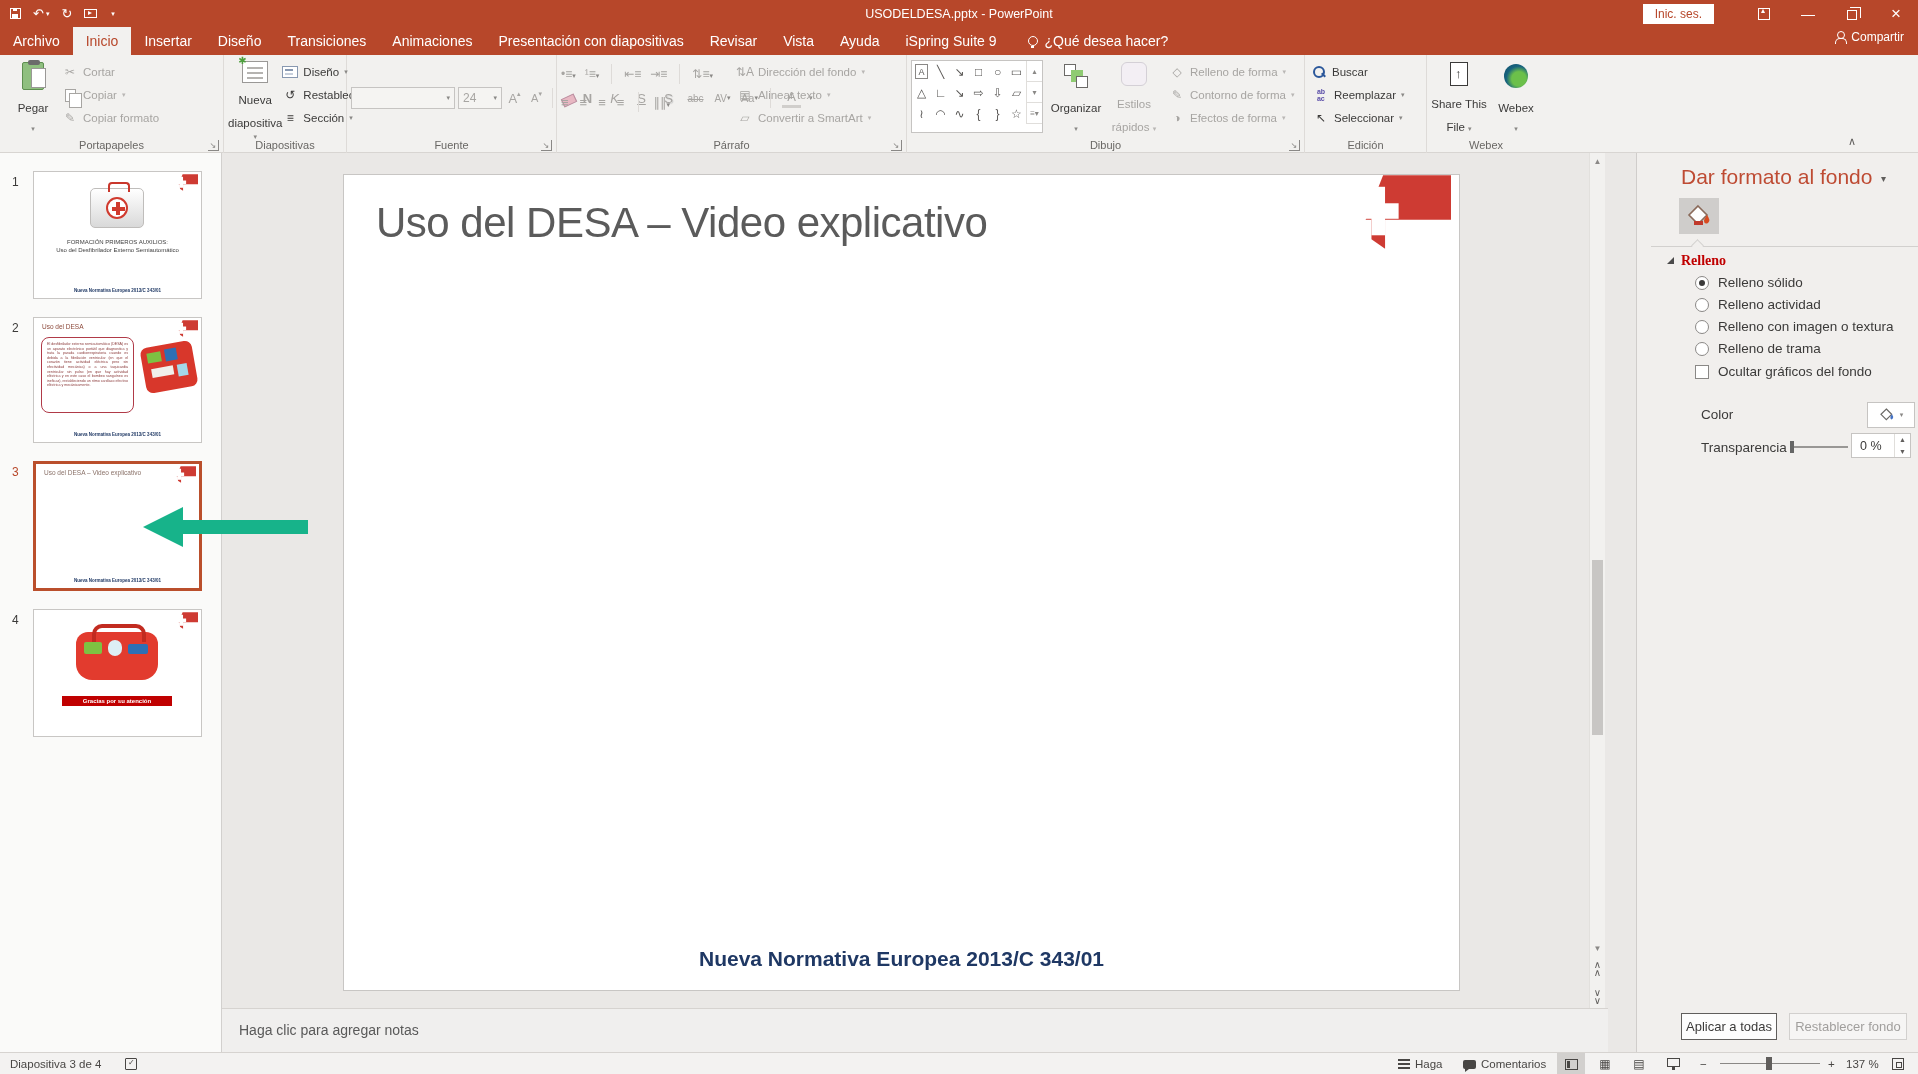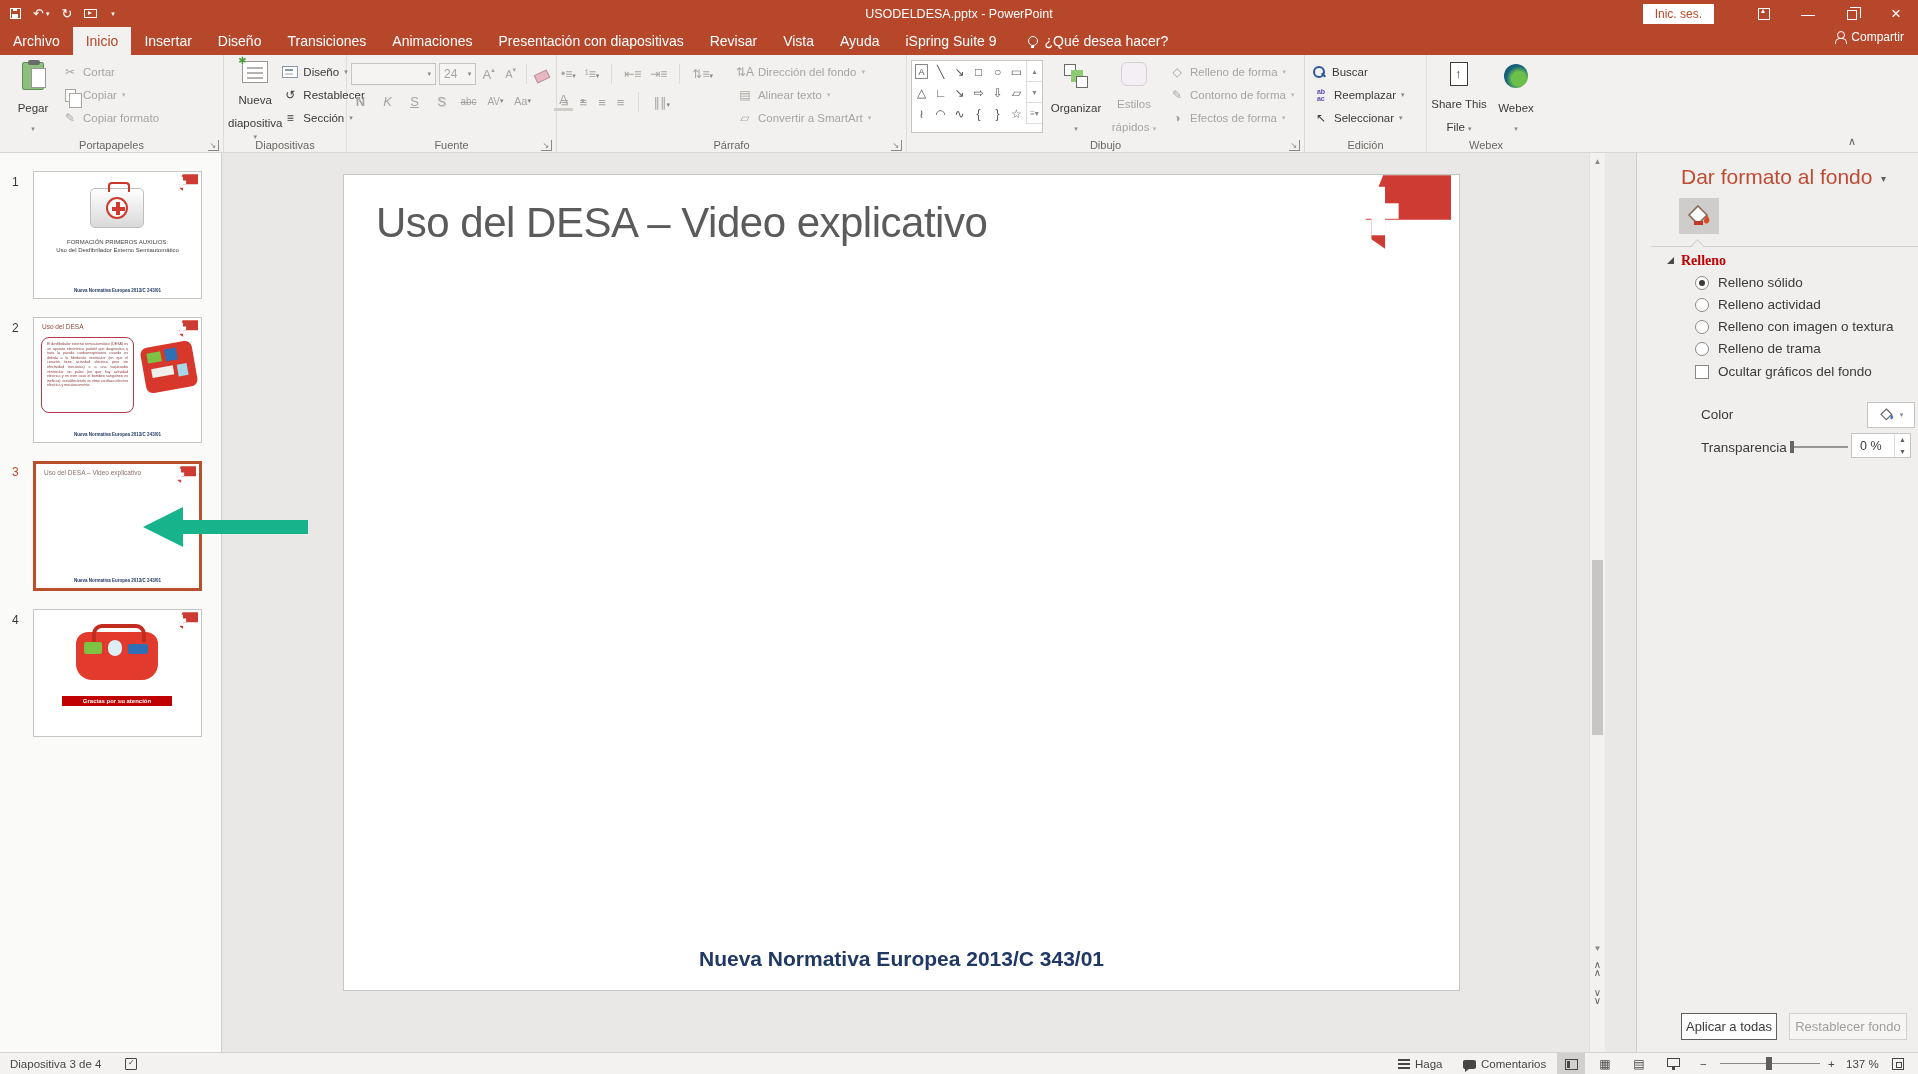--- a/index.html
+++ b/index.html
@@ -301,21 +301,21 @@
               <span class="sicon">≡</span>
               <span>Sección</span>
               <span class="drop">▾</span>
             </div>
         </div>
       </div>
       <div class="rg-label">Diapositivas</div>
     </div>
 
     <div class="rgroup" style="width:210px">
-      <div class="rg-content" style="flex-direction:column; gap:6px; padding-top:5px">
+      <div class="rg-content" style="padding-top:5px">
         <div style="display:flex; align-items:center; gap:3px">
           <div class="combo" style="width:104px">
               <span></span>
               <span class="drop">▾</span>
             </div>
           <div class="combo" style="width:44px">
               <span>24</span>
               <span class="drop">▾</span>
             </div>
           <span class="fontbtn">
@@ -583,20 +583,23 @@
     <div class="vs-thumb"></div>
     <span class="vs-btn" style="top:787px">▼</span>
     <span class="vs-btn" style="top:808px">
         <span class="chev2">∧<br>∧</span>
       </span>
     <span class="vs-btn" style="top:836px">
         <span class="chev2">∨<br>∨</span>
       </span>
   </div>
 
+  <div class="notesbar">
+    <div class="notes-text">Haga clic para agregar notas</div>
+  </div>
 
   <div class="pane">
     <div class="pane-title">Dar formato al fondo</div>
     <span class="pane-drop">▾</span>
     <span class="pane-close">✕</span>
     <div class="pane-tool">
       <svg width="24" height="24" viewBox="0 0 24 24">
         <polygon points="11,2 20,11 11,20 2,11" fill="#FDFDFD" stroke="#8A6A5A" stroke-width="1.6"></polygon>
         <path d="M20,11 q4,5 1,8 q-4,2 -4,-3 z" fill="#D84B20"></path>
         <rect x="7" y="17" width="9" height="4" fill="#C0392B"></rect>

